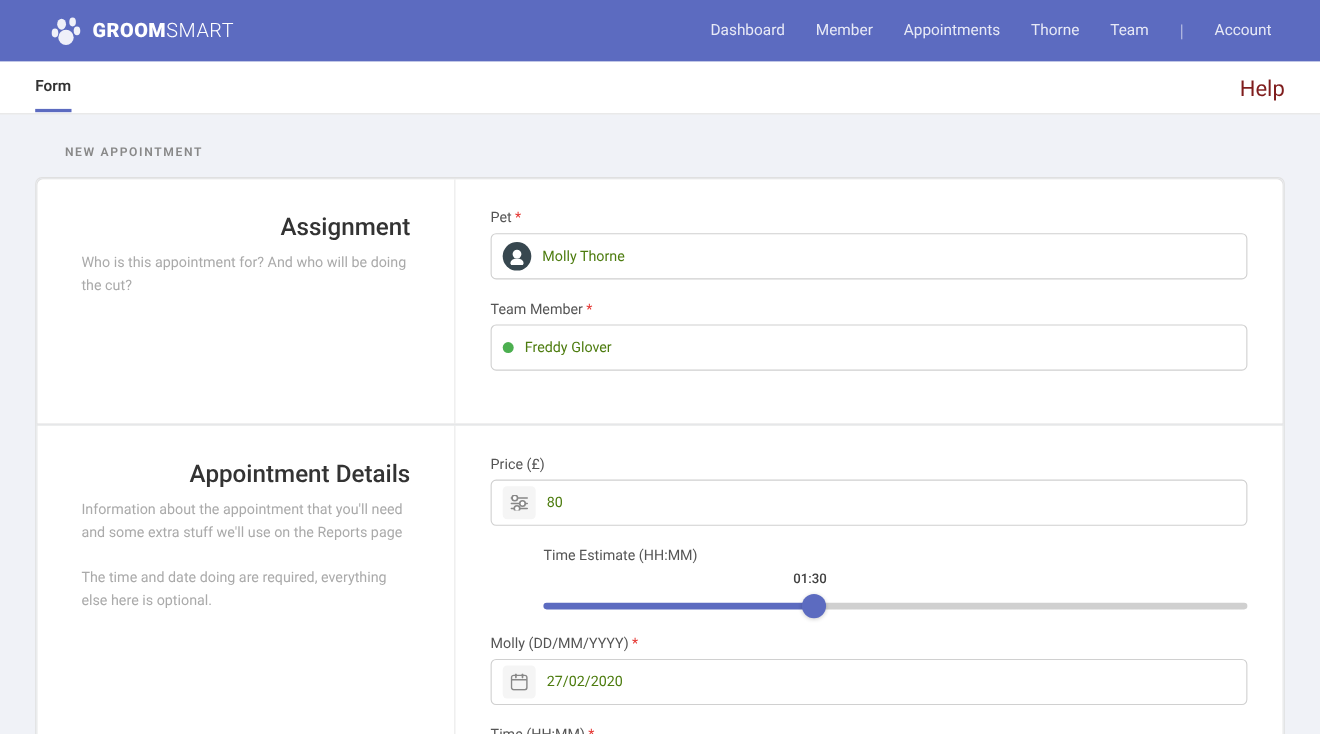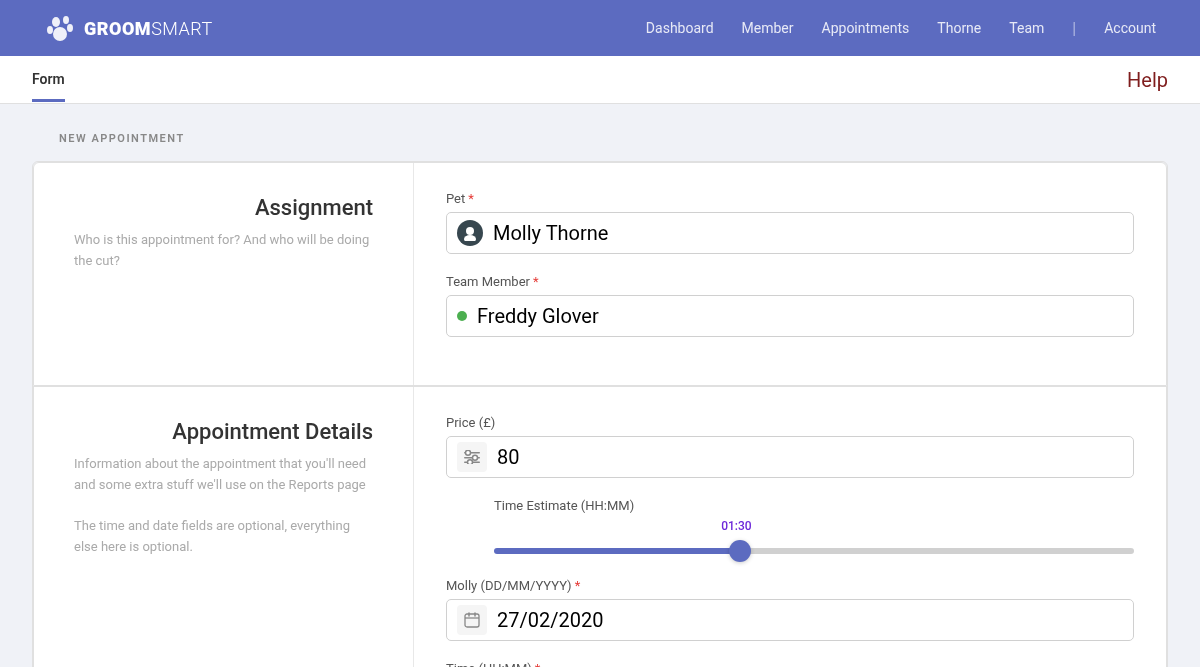--- a/index.html
+++ b/index.html
@@ -256,21 +256,21 @@
 
     .slider-wrapper {
       position: relative;
       padding-top: 20px;
     }
 
     .slider-tooltip {
       position: absolute;
       top: 0;
       font-size: 12px;
-      color: #6d28d9;
+      color: #404040;
       font-weight: 500;
       left: calc(38% - 16px);
     }
 
     input[type="range"] {
       -webkit-appearance: none;
       width: 100%;
       height: 6px;
       border-radius: 3px;
       background: linear-gradient(to right, #5c6bc0 0%, #5c6bc0 38%, #d0d0d0 38%, #d0d0d0 100%);
@@ -291,22 +291,22 @@
     input[type="range"]::-moz-range-thumb {
       width: 22px;
       height: 22px;
       border-radius: 50%;
       background: #5c6bc0;
       cursor: pointer;
       border: none;
     }
 
     .field-value-text {
-      font-size: 20px;
-      color: #000000;
+      font-size: 13px;
+      color: #4d7c0f;
     }
 
     .cards-wrapper {
       border-radius: 6px;
       overflow: hidden;
       border: 1px solid #e0e0e0;
     }
 
     .card {
       background: white;
@@ -391,21 +391,21 @@
           </div>
         </div>
       </div>
     </div>
 
     <div class="card">
       <div class="card-left">
         <div class="card-title">Appointment Details</div>
         <div class="card-desc">
           <span>Information about the appointment that you'll need and some extra stuff we'll use on the Reports page</span><br><br>
-          <span>The time and date fields are optional, everything else here is optional.</span>
+          <span>The time and date doing are required, everything else here is optional.</span>
         </div>
       </div>
       <div class="card-right">
 
         <div class="field-group">
           <div class="field-label">
             <span>Price (£)</span>
           </div>
           <div class="field-input with-icon">
             <div class="price-icon">

